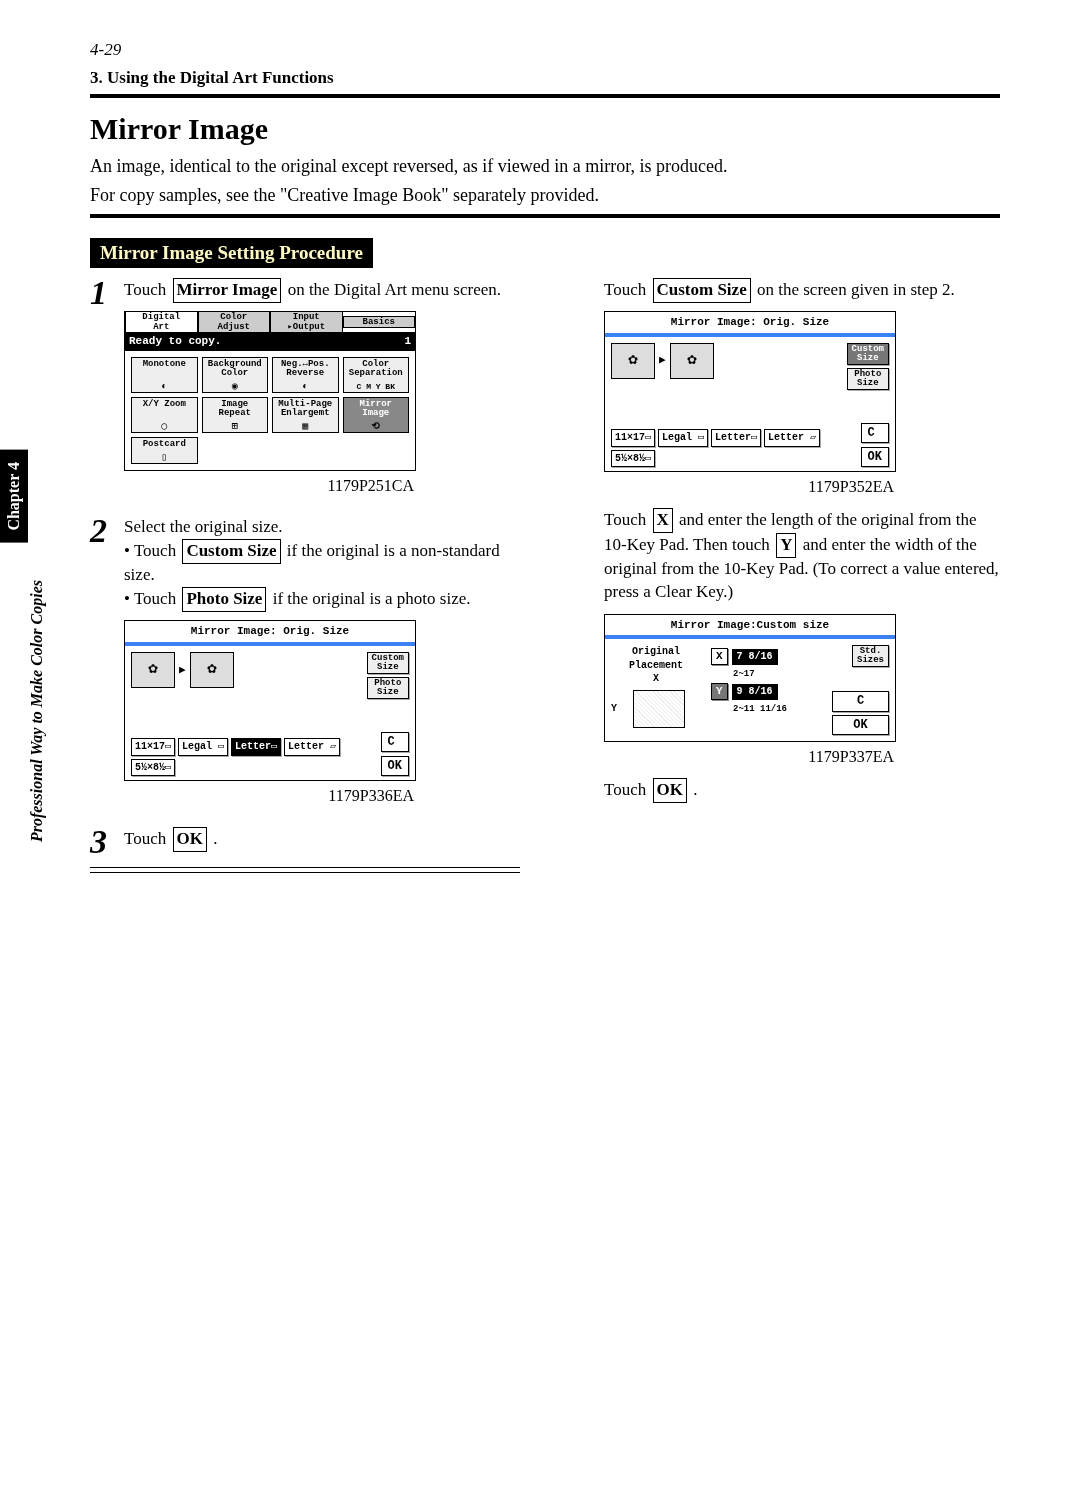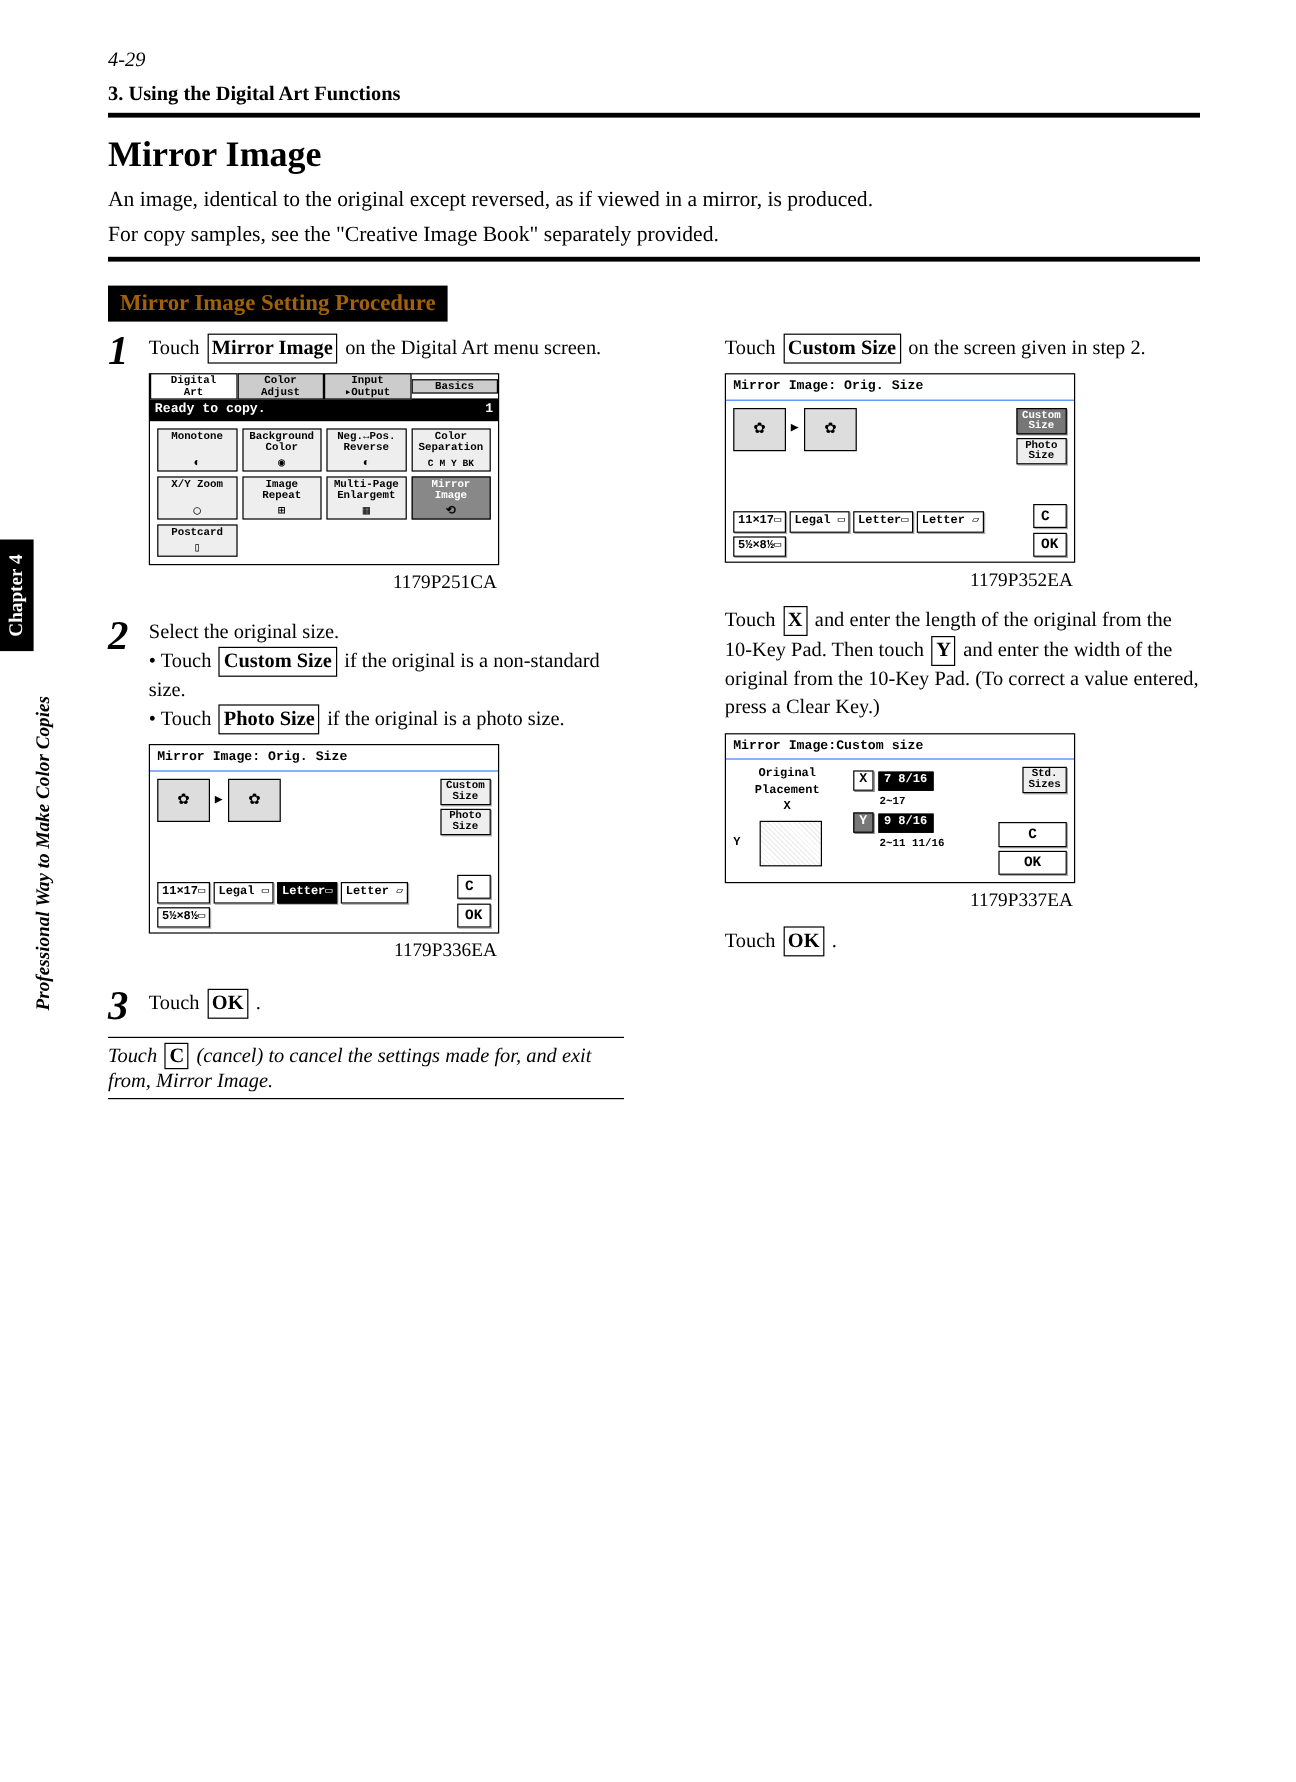--- a/index.html
+++ b/index.html
@@ -34,21 +34,21 @@
     font-size: 30px;
     font-weight: bold;
     margin: 6px 0 10px 0;
   }
   .intro {
     font-size: 18px;
     margin: 8px 0;
   }
   .subheader-bar {
     background: black;
-    color: #a16207;
+    color: #fef9c3;
     font-weight: bold;
     font-size: 19px;
     padding: 4px 10px;
     display: inline-block;
     margin: 6px 0 10px 0;
   }
   .columns {
     display: flex;
     gap: 50px;
   }
@@ -177,21 +177,22 @@
     position: absolute;
     bottom: 1px;
     left: 0; right: 0;
     text-align: center;
     font-size: 10px;
     color: black;
   }
   
   .os-title {
     padding: 3px 6px;
-    border-bottom: 1px solid #3b82f6;
+    border-bottom: 4px solid #3b82f6;
+    text-align: center;
   }
   .os-body {
     padding: 6px;
     position: relative;
     min-height: 70px;
   }
   .os-preview {
     display: inline-flex;
     align-items: center;
     gap: 4px;
@@ -396,23 +397,20 @@
     </div>
 
     <div class="step">
       <div class="step-num">3</div>
       <div class="step-body">
         <span>Touch </span><span class="boxed">OK</span><span> .</span>
       </div>
     </div>
 
     <div class="thin-rule"></div>
-    <div class="tip-body">
-      <span>Touch </span><span class="boxed" style="font-style:normal">C</span><span> (cancel) to cancel the settings made for, and exit from, Mirror Image.</span>
-    </div>
     <div class="thin-rule"></div>
   </div>
 
   <div class="col">
 
     <div class="step-body" style="margin-left:34px">
       <span>Touch </span><span class="boxed">Custom Size</span><span> on the screen given in step 2.</span>
 
       
       <div class="fig">

